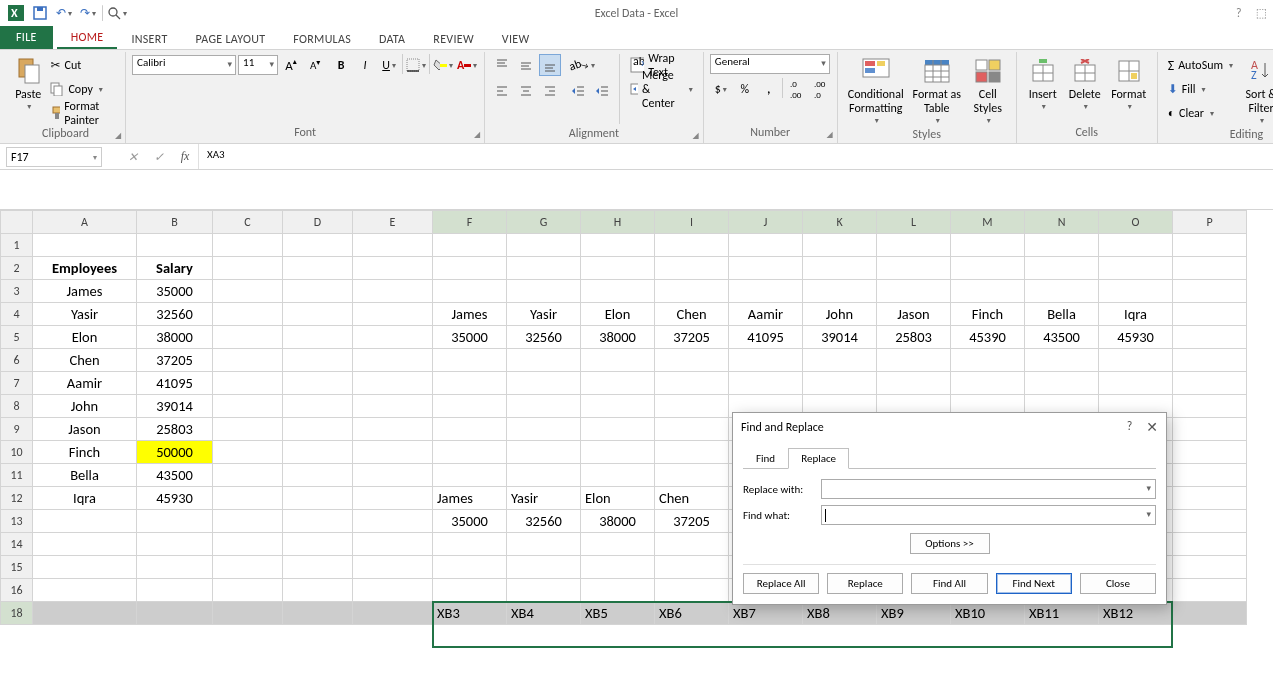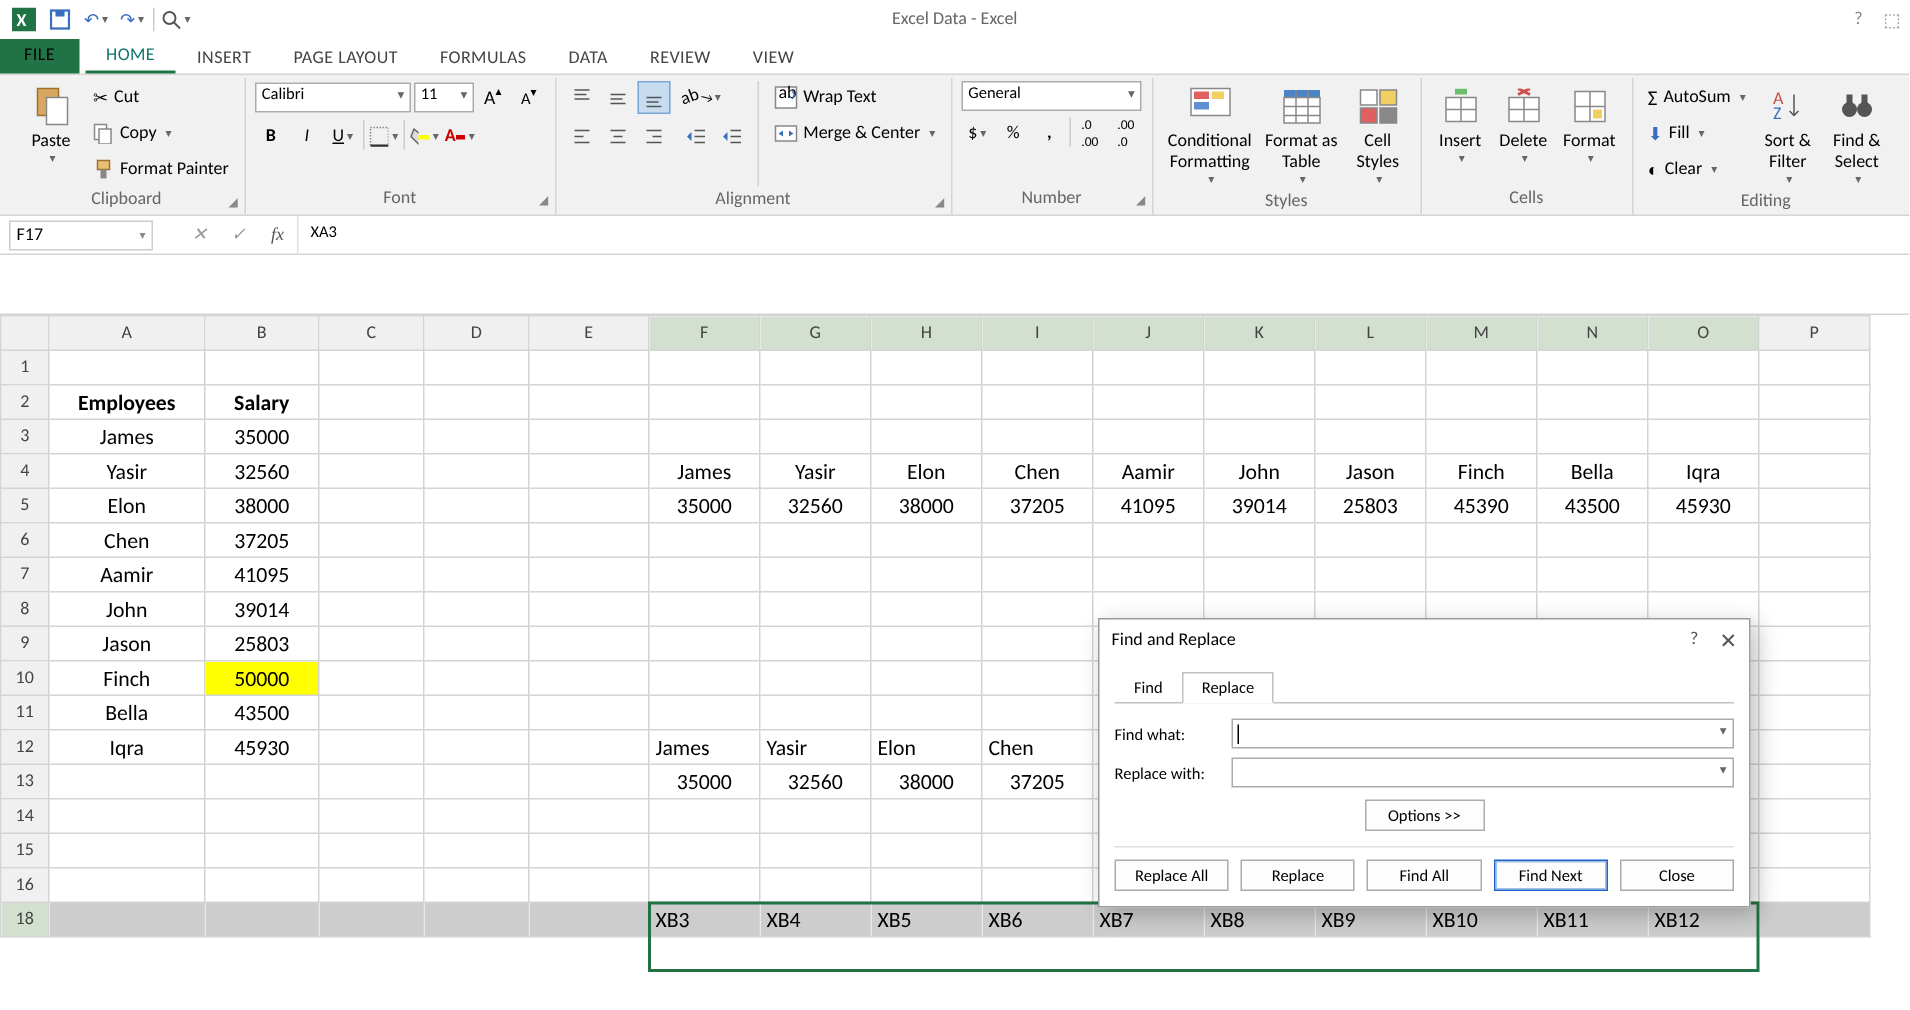--- a/index.html
+++ b/index.html
@@ -3,22 +3,22 @@
 <meta charset="utf-8">
 <style>
 *{box-sizing:border-box;margin:0;padding:0;font-family:"Segoe UI",Calibri,Arial,sans-serif;font-size:12px;user-select:none}
 body{background:#fff;width:1273px;height:673px;overflow:hidden;position:relative}
 .qat{height:26px;background:#fff;display:flex;align-items:center;padding-left:6px;position:relative}
 .qat .qg{width:20px;height:20px;display:flex;align-items:center;justify-content:center;margin-right:4px;border-radius:2px}
 .title-center{position:absolute;left:50%;transform:translateX(-50%);color:#666;font-size:12px}
 .title-right{position:absolute;right:6px;display:flex;gap:14px;color:#888}
 .tabs{height:24px;display:flex;align-items:flex-end;border-bottom:1px solid #d4d4d4;padding-left:0}
 .tab{padding:4px 14px 3px;font-size:12px;color:#444;text-transform:uppercase;letter-spacing:0.3px;cursor:pointer}
-.tab.file{background:#217346;color:#000000;padding:5px 16px;margin-right:4px}
-.tab.active{color:#0f766e;border-bottom:2px solid #217346;font-weight:400}
+.tab.file{background:#217346;color:#ffffff;padding:5px 16px;margin-right:4px}
+.tab.active{color:#b91c1c;border-bottom:2px solid #217346;font-weight:400}
 .ribbon{height:94px;background:#f1f1f1;display:flex;border-bottom:1px solid #d4d4d4;padding:2px 6px 0}
 .group{display:flex;flex-direction:column;justify-content:space-between;padding:2px 6px 2px;border-right:1px solid #d4d4d4;position:relative}
 .gct{flex:1;display:flex;align-items:flex-start;gap:2px}
 .gtitle{font-size:11px;color:#666;text-align:center;padding:2px 0;position:relative}
 .gtitle .launcher{position:absolute;right:-2px;bottom:2px;font-size:8px;color:#888;cursor:pointer}
 .bigbtn{display:flex;flex-direction:column;align-items:center;width:44px;padding-top:2px;text-align:center;font-size:11px;cursor:pointer;line-height:1.15}
 .bigbtn .ico{width:30px;height:30px;margin-bottom:2px;display:flex;align-items:center;justify-content:center}
 .smallrow{display:flex;flex-direction:column;gap:2px;justify-content:flex-start}
 .smallbtn{display:flex;align-items:center;gap:4px;padding:1px 4px;font-size:11px;cursor:pointer;height:22px}
 .sel{border:1px solid #ababab;background:#fff;height:20px;font-size:11px;padding:0 14px 0 4px;position:relative;cursor:pointer}
@@ -142,21 +142,21 @@
               <rect x="5" y="7" width="4" height="6" fill="#888"></rect>
             </svg>
             <span>Format Painter</span>
           </div>
       </div>
     </div>
     <div class="gtitle"><span>Clipboard</span><span class="launcher">◢</span></div>
   </div>
 
   <div class="group">
-    <div class="gct" style="flex-direction:column;gap:4px">
+    <div class="gct" style="flex-direction:row;gap:4px">
       <div style="display:flex;gap:2px;align-items:center">
         <div class="sel" style="width:104px">Calibri</div>
         <div class="sel" style="width:40px">11</div>
         <div class="icobtn" title="Increase">
             <span style="font-size:13px">A</span>
             <span style="font-size:8px;position:relative;top:-4px">▴</span>
           </div>
         <div class="icobtn">
             <span style="font-size:11px">A</span>
             <span style="font-size:8px;position:relative;top:-3px">▾</span>
@@ -838,28 +838,28 @@
       <span>?</span>
       <span style="font-size:14px">✕</span>
     </div>
   </div>
   <div class="dlg-body">
     <div class="dlg-tabs">
       <div class="dlg-tab">Find</div>
       <div class="dlg-tab active">Replace</div>
     </div>
     <div class="dlg-row">
+      <label>Replace with:</label>
+      <div class="input" value=""></div>
+    </div>
+    <div class="dlg-row">
       <label>Find what:</label>
       <div class="input" value="">
           <div class="cursor"></div>
         </div>
-    </div>
-    <div class="dlg-row">
-      <label>Replace with:</label>
-      <div class="input" value=""></div>
     </div>
     <div class="dlg-actions top">
       <div class="btn">Options &gt;&gt;</div>
     </div>
     <div class="dlg-actions">
       <div class="btn">Replace All</div>
       <div class="btn">Replace</div>
       <div class="btn">Find All</div>
       <div class="btn primary">Find Next</div>
       <div class="btn">Close</div>

